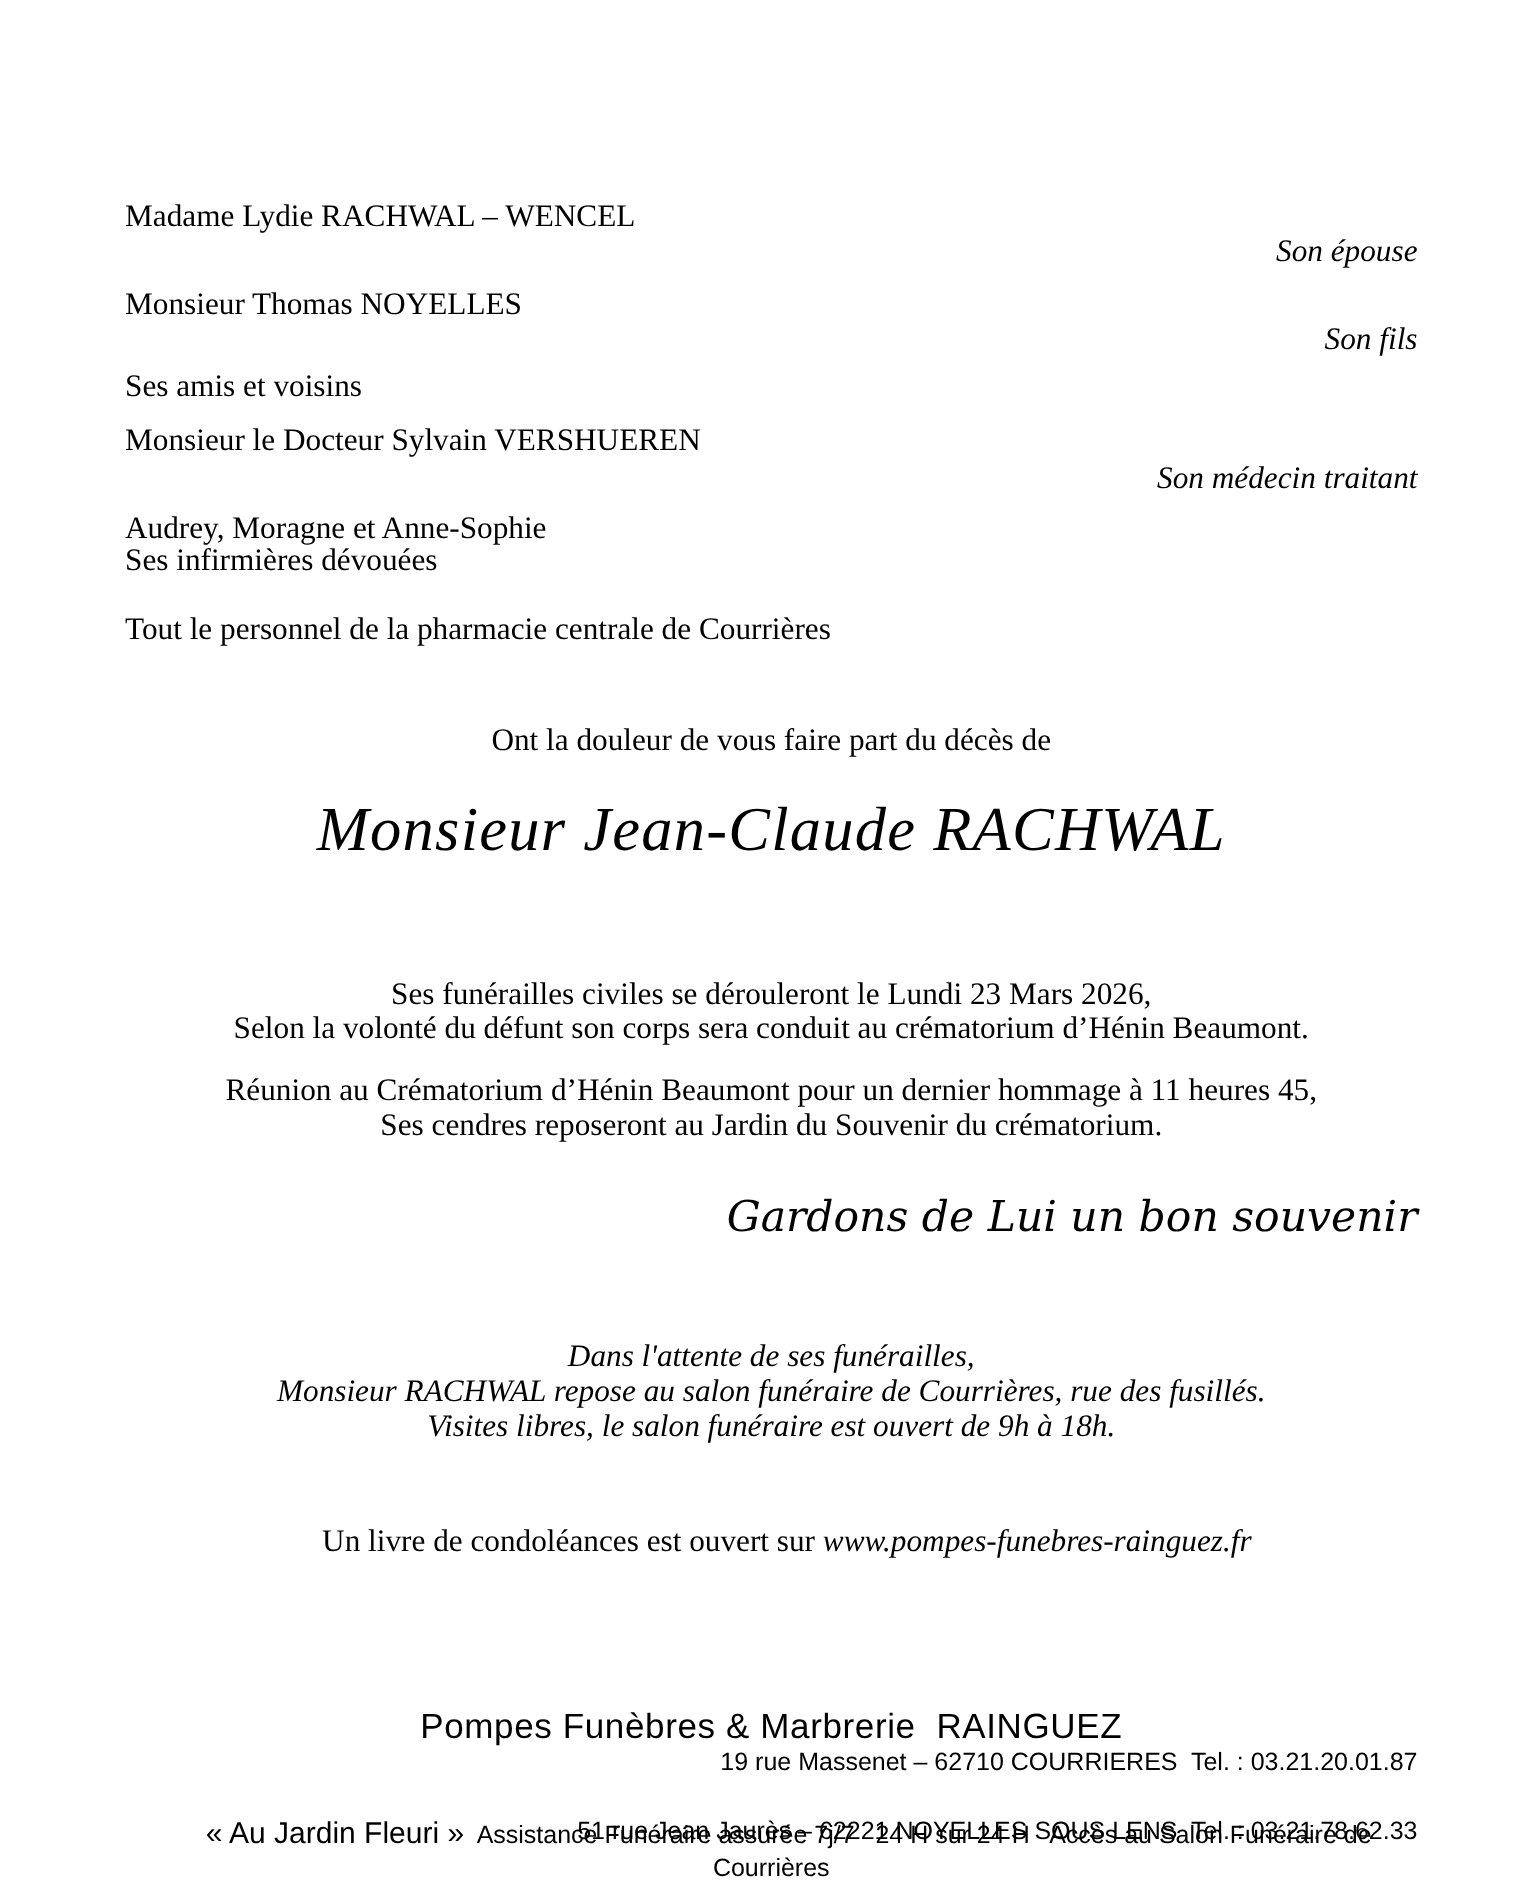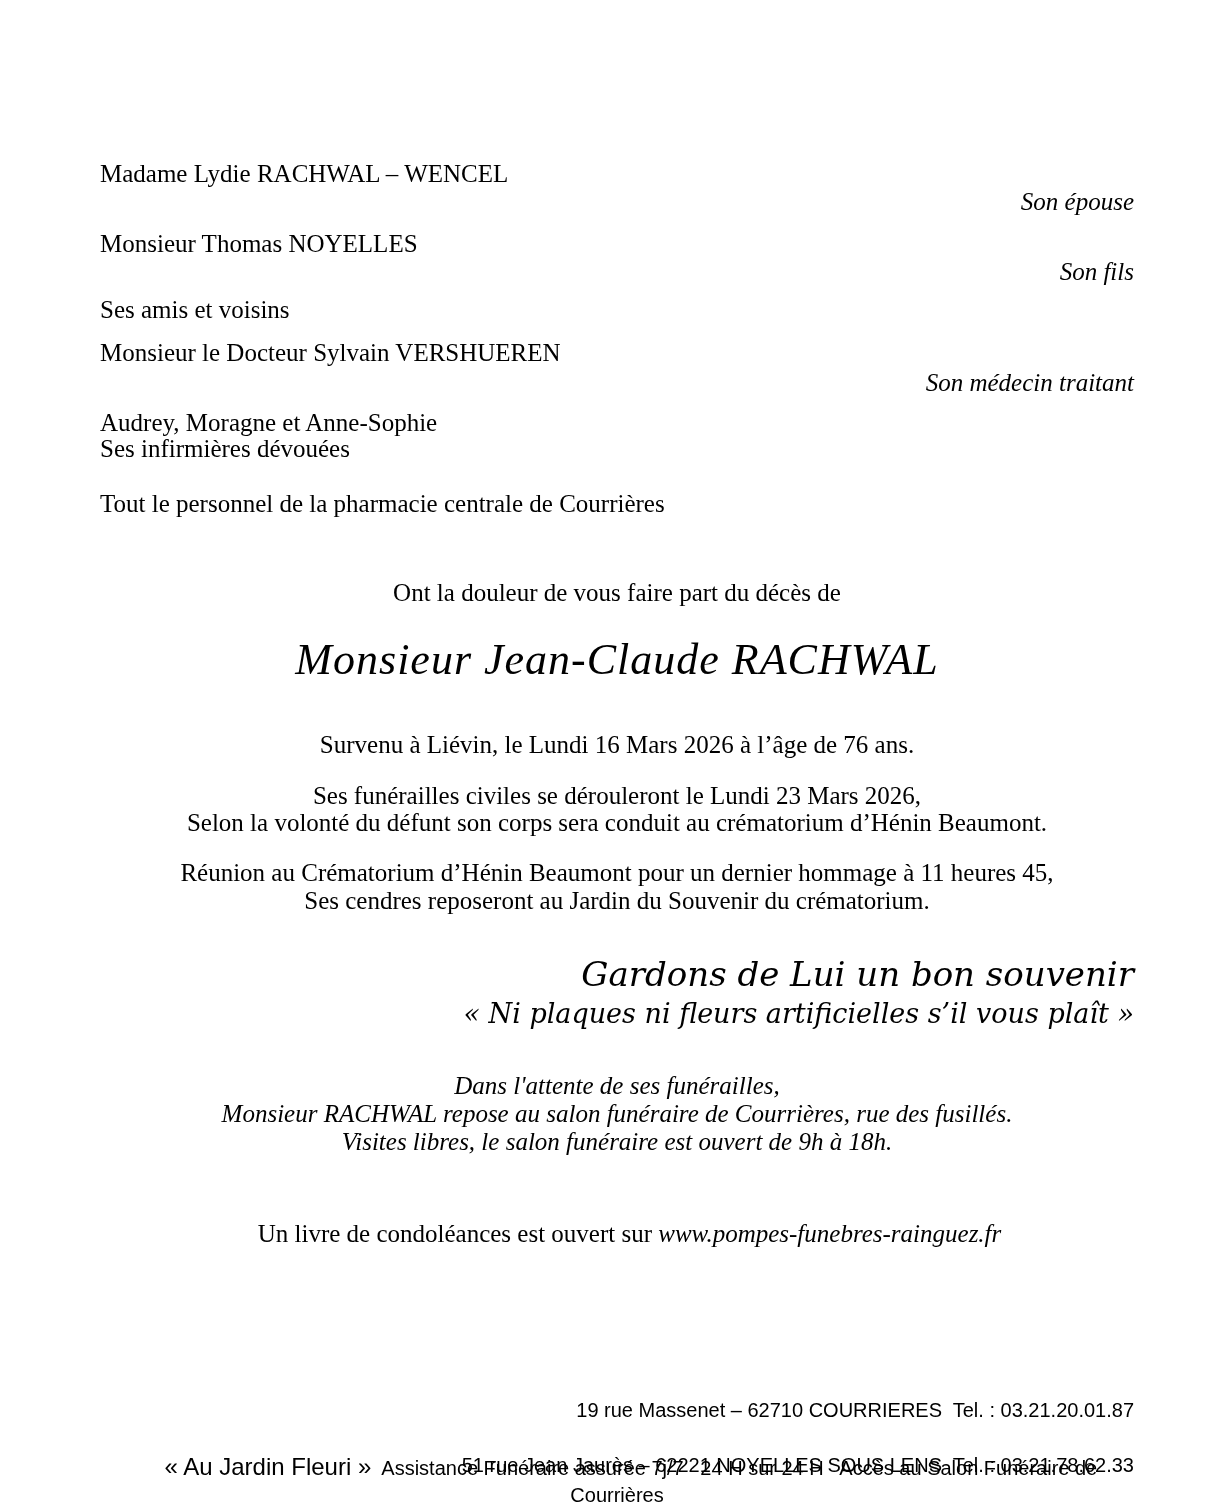--- a/index.html
+++ b/index.html
@@ -23,21 +23,21 @@
     font-size: 25px;
     line-height: 1.08;
     white-space: pre-wrap;
   }
   .align-left   { text-align: left; }
   .align-center { text-align: center; }
   .align-right  { text-align: right; }
   .italic { font-style: italic; }
 
   .deceased-title {
-    font-size: 44px;
+    font-size: 50px;
     font-style: italic;
     letter-spacing: 1px;
   }
   .tribute-big {
     font-family: "DejaVu Serif", serif;
     font-style: italic;
     font-size: 34px;
   }
   .tribute-small {
     font-family: "DejaVu Serif", serif;
@@ -71,38 +71,37 @@
 
   <div class="line align-left" style="top:409px">Audrey, Moragne et Anne-Sophie</div>
   <div class="line align-left" style="top:435px">Ses infirmières dévouées</div>
 
   <div class="line align-left" style="top:490px">Tout le personnel de la pharmacie centrale de Courrières</div>
 
   <div class="line align-center" style="top:579px">Ont la douleur de vous faire part du décès de</div>
 
   <div class="line align-center deceased-title" style="top:636px">Monsieur Jean-Claude RACHWAL</div>
 
-  <div class="line align-center" style="top:731px">Survenu à Liévin, le Lundi 16 Mars 2026 à l’âge de 76 ans.</div>
 
   <div class="line align-center" style="top:782px">Ses funérailles civiles se dérouleront le Lundi 23 Mars 2026,</div>
   <div class="line align-center" style="top:809px">Selon la volonté du défunt son corps sera conduit au crématorium d’Hénin Beaumont.</div>
 
   <div class="line align-center" style="top:859px">Réunion au Crématorium d’Hénin Beaumont pour un dernier hommage à 11 heures 45,</div>
   <div class="line align-center" style="top:887px">Ses cendres reposeront au Jardin du Souvenir du crématorium.</div>
 
   <div class="line align-right tribute-big" style="top:956px">Gardons de Lui un bon souvenir</div>
-  <div class="line align-right tribute-small" style="top:999px">« Ni plaques ni fleurs artificielles s’il vous plaît »</div>
 
   <div class="line align-center italic" style="top:1072px">Dans l'attente de ses funérailles,</div>
   <div class="line align-center italic" style="top:1100px">Monsieur RACHWAL repose au salon funéraire de Courrières, rue des fusillés.</div>
   <div class="line align-center italic" style="top:1128px">Visites libres, le salon funéraire est ouvert de 9h à 18h.</div>
 
   <div class="line align-center" style="top:1193px">
     <span>Un livre de condoléances est ouvert sur </span><span class="url-italic">www.pompes-funebres-rainguez.fr</span>
   </div>
 
+  <div class="line align-center footer-line footer-company" style="top:1366px">Pompes Funèbres &amp; Marbrerie  RAINGUEZ</div>
   <div class="line align-center footer-line footer-small" style="top:1400px">19 rue Massenet – 62710 COURRIERES  Tel. : 03.21.20.01.87</div>
   <div class="line align-center footer-line" style="top:1426px">
     <span class="footer-brand">« Au Jardin Fleuri »</span><span class="footer-services">Assistance Funéraire assurée 7j/7   24 H sur 24 H   Accès au Salon Funéraire de Courrières</span>
   </div>
   <div class="line align-center footer-line footer-small" style="top:1455px">51 rue Jean Jaurès – 62221 NOYELLES SOUS LENS  Tel. : 03.21.78.62.33</div>
 
 </div>
 
 </body></html>

